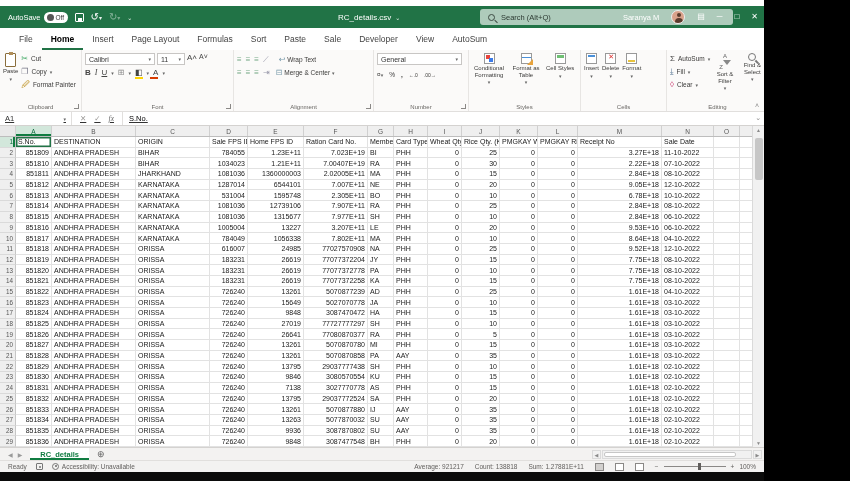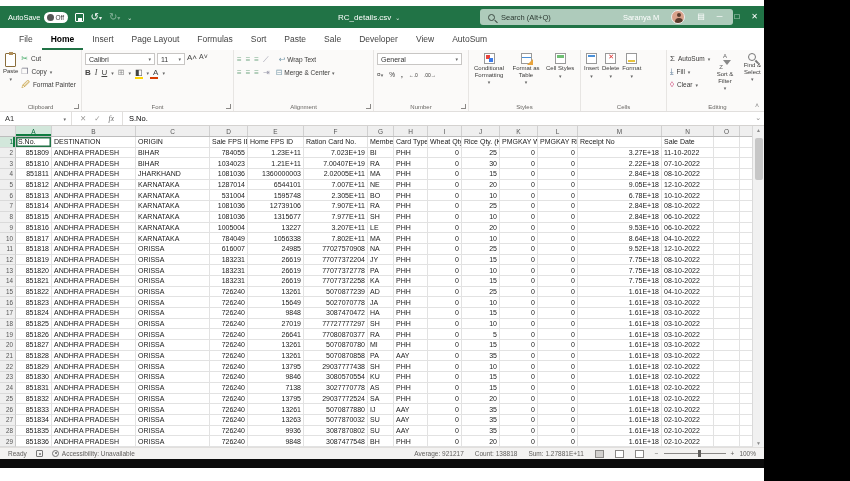--- a/index.html
+++ b/index.html
@@ -83,21 +83,21 @@
   .sqic.cs::before { content:''; position:absolute; left:1px; top:1px; right:1px; height:3px; background:#6fbf73; }
   .sqic.ins::before { content:''; position:absolute; left:1px; top:1px; right:1px; height:2px; background:#4a90d9; }
   .sqic.del::before { content:'✕'; position:absolute; left:2px; top:0px; font-size:7px; color:#d33; }
   .sqic.fmt::before { content:''; position:absolute; left:1px; bottom:1px; right:1px; height:2px; background:#e8c33c; }
   .funnel { width:0; height:0; border:4px solid transparent; border-top:5px solid #888; display:inline-block; }
   .maglg { width:8px; height:8px; border:1.5px solid #777; border-radius:50%; position:relative; display:inline-block; }
   .maglg::after { content:''; position:absolute; width:4px; height:1.5px; background:#777; transform:rotate(45deg); left:6px; top:7px; }
   .collapse { position:absolute; right:5px; bottom:2px; font-size:7px; color:#888; }
 
   
-  .fbar { height:14px; display:flex; align-items:stretch; background:#fff; border-bottom:1px solid #D4D2D0; font-size:7.5px; color:#333; position:relative; }
+  .fbar { height:14px; display:flex; align-items:stretch; background:#fff; border-bottom:1px solid #D4D2D0; font-size:7.5px; color:#333; position:relative;text-decoration:underline; }
   .namebox { width:72px; border-right:1px solid #E1DFDD; display:flex; align-items:center; justify-content:space-between; padding:0 5px; }
   .fxzone { display:flex; align-items:center; gap:8px; padding:0 8px; color:#9a9896; border-right:1px solid #E1DFDD; }
   .fxzone .fx { font-style:italic; font-family:"Liberation Serif", serif; color:#666; }
   .fcontent { display:flex; align-items:center; padding-left:6px; color:#000; }
   .fexpand { position:absolute; right:3px; top:2px; font-size:7px; color:#888; }
 
   
   .grid { position:relative; height:321px; background:#fff; }
   .colhdr { display:flex; height:11px; background:#EFEFEF; border-bottom:1px solid #BDBDBD; font-size:6.5px; color:#555; }
   .ch { border-right:1px solid #D0D0D0; display:flex; align-items:center; justify-content:center; flex:0 0 auto; }
@@ -1032,20 +1032,35 @@
           <div class="cell al" style="width: 24px;"></div>
         </div>
       </div>
     <div class="vscroll">
       <div class="vs-up">▲</div>
       <div class="vthumb"></div>
       <div class="vs-dn">▼</div>
     </div>
   </div>
 
+  <div class="sheetbar">
+    <div class="snav">
+      <span>◀</span>
+      <span>▶</span>
+    </div>
+    <div class="stab">RC_details</div>
+    <div class="newsheet">⊕</div>
+    <div class="hscroll">
+      <span class="hs-btn">◀</span>
+      <span class="hs-track">
+          <span class="hs-thumb"></span>
+        </span>
+      <span class="hs-btn">▶</span>
+    </div>
+  </div>
 
   <div class="statusbar">
     <span>Ready</span>
     <span class="macroic"></span>
     <span style="display:flex;align-items:center;gap:3px">
       <span class="accic"></span>
       <span>Accessibility: Unavailable</span>
     </span>
     <div class="sb-right">
       <span>Average: 921217</span>

